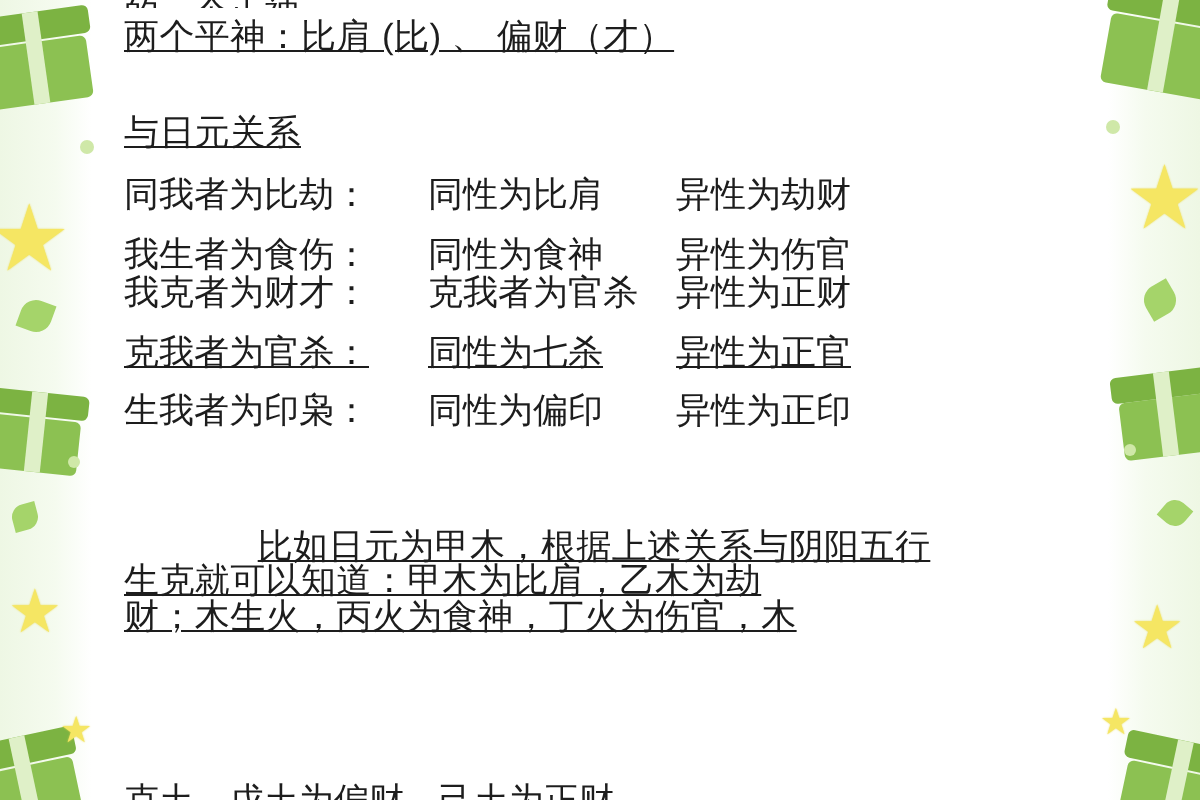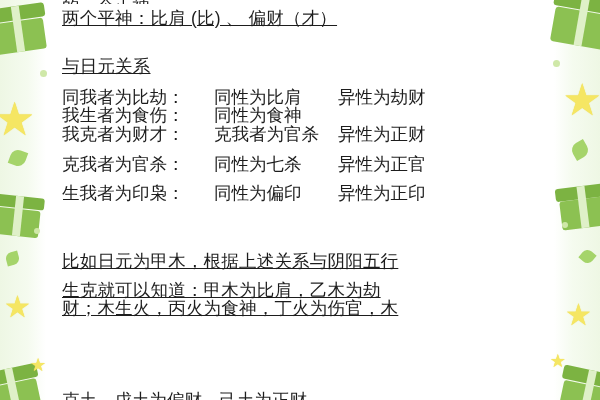--- a/index.html
+++ b/index.html
@@ -205,48 +205,49 @@
   <div class="top-clip">的一个正神，</div>
 
   <div class="content">
     <div style="height:10px"></div>
     <div class="line">两个平神：比肩 (比) 、 偏财（才）</div>
     <div class="spacer-md"></div>
     <div style="height:8px"></div>
     <div class="line">与日元关系</div>
     <div class="spacer-sm"></div>
 
-    <div class="row-line" style="margin-bottom:0;">
+    <div class="row-line" style="margin-bottom:12px;">
       <span class="col-a">同我者为比劫：</span>
       <span class="col-b">同性为比肩</span>
       <span class="col-c">异性为劫财</span>
     </div>
     <div class="row-line" style="margin-bottom:2px;">
       <span class="col-a">我生者为食伤：</span>
       <span class="col-b">同性为食神</span>
+      <span class="col-c">异性为伤官</span>
     </div>
     <div class="row-line" style="margin-bottom:12px;">
       <span class="col-a">我克者为财才：</span>
       <span class="col-b">克我者为官杀</span>
       <span class="col-c">异性为正财</span>
     </div>
-    <div class="row-line" style="margin-bottom:12px;">
+    <div class="row-line" style="margin-bottom:12px;text-decoration:underline;">
       <span class="col-a">克我者为官杀：</span>
       <span class="col-b">同性为七杀</span>
       <span class="col-c">异性为正官</span>
     </div>
     <div class="row-line" style="margin-bottom:12px;">
       <span class="col-a">生我者为印枭：</span>
       <span class="col-b">同性为偏印</span>
       <span class="col-c">异性为正印</span>
     </div>
 
     <div class="spacer-md"></div>
     <div style="height:16px"></div>
 
-    <div class="line" style="margin-bottom:12px;">比如日元为甲木，根据上述关系与阴阳五行</div>
+    <div class="line" style="margin-bottom:0;text-align:center;">比如日元为甲木，根据上述关系与阴阳五行</div>
     <div class="line" style="">生克就可以知道：甲木为比肩，乙木为劫</div>
     <div class="line">财；木生火，丙火为食神，丁火为伤官，木</div>
   </div>
 
   <div class="bottom-clip">克土，戊土为偏财，己土为正财</div>
 
 </div>
 
 </body></html>

